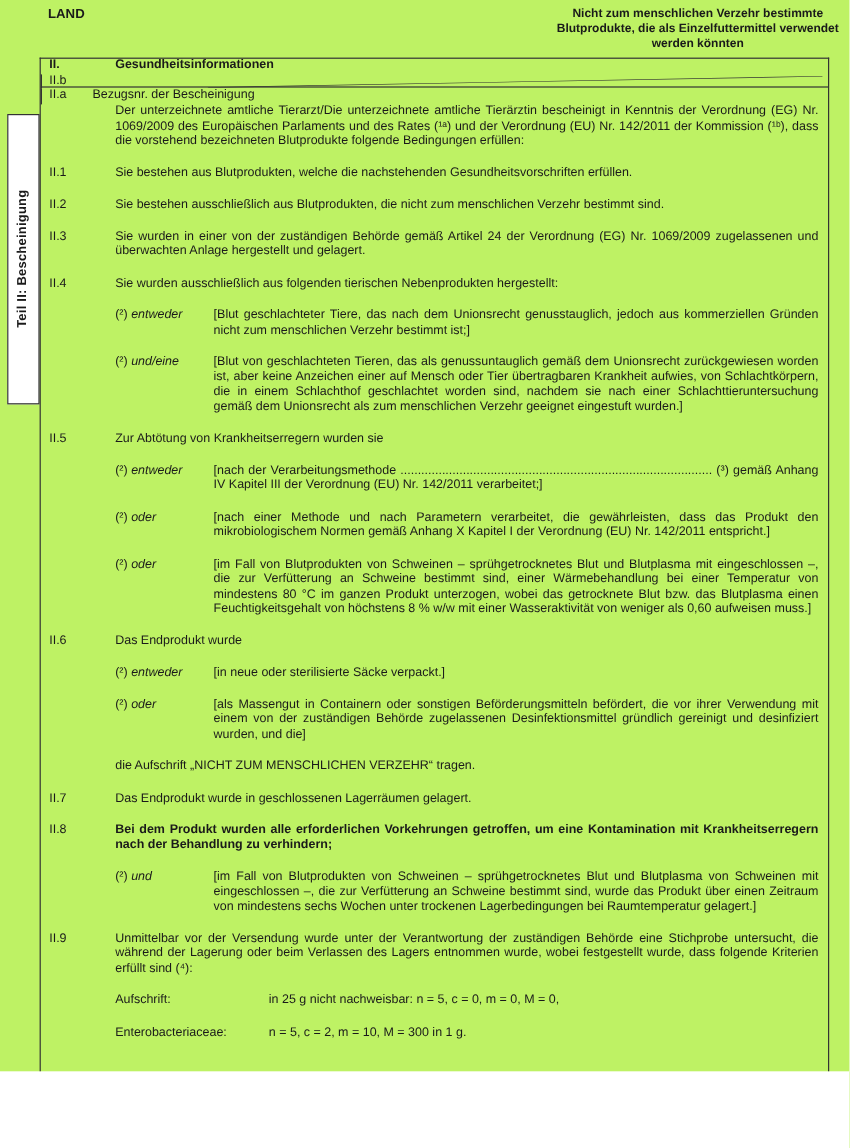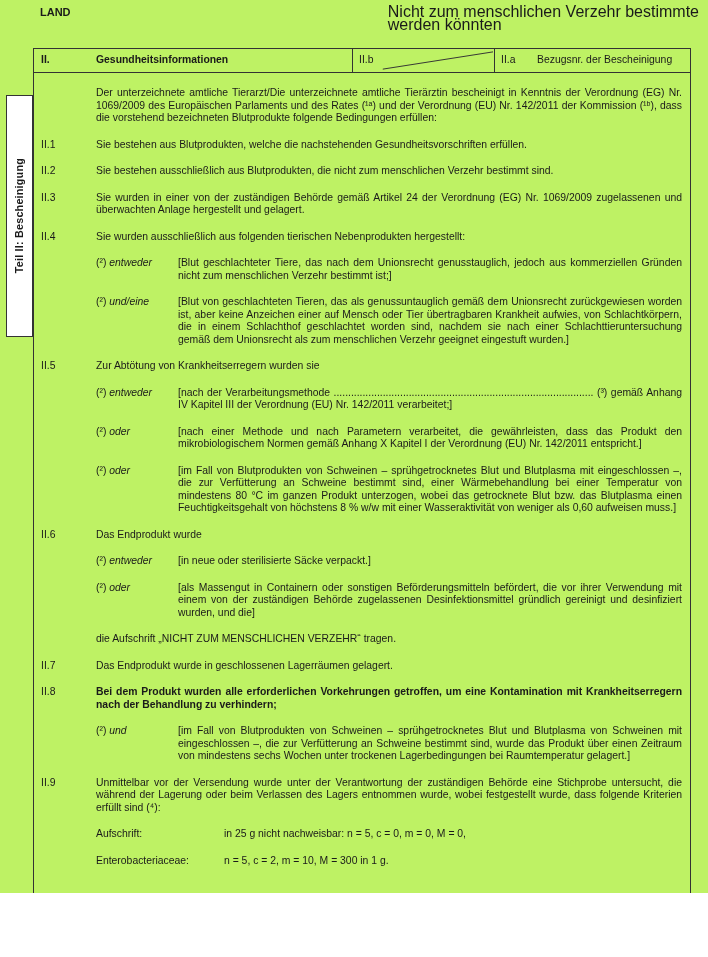--- a/index.html
+++ b/index.html
@@ -3,27 +3,27 @@
 <meta charset="utf-8">
 <style>
   html,body{margin:0;padding:0;background:#fff;}
   .page{
     position:relative;width:708px;height:893px;background:#bef264;overflow:hidden;
     font-family:"Liberation Sans","DejaVu Sans",sans-serif;
     color:#1a1a1a;font-size:10.4px;line-height:12.5px;
   }
   .top-header{position:absolute;top:6px;left:40px;right:9px;display:flex;justify-content:space-between;}
   .land{font-weight:bold;font-size:11px;}
-  .doc-title{text-align:left;font-weight:normal;font-size:16px;line-height:12.6px;}
+  .doc-title{text-align:center;font-weight:bold;font-size:10px;line-height:12.6px;}
   .doc-box{
     position:absolute;left:33px;top:48px;width:658px;height:909px;
     border-left:1px solid #333;border-right:1px solid #333;border-top:1px solid #333;
     box-sizing:border-box;
   }
-  .header-row{display:flex;border-bottom:1px solid #333;height:24px;box-sizing:border-box;}
+  .header-row{display:flex;border-bottom:1px solid #333;height:24px;box-sizing:border-box;flex-direction:column;}
   .hcell{display:flex;align-items:center;box-sizing:border-box;}
   .hc1{width:318px;font-weight:bold;}
   .hc1 .hnum{padding-left:7px;width:55px;}
   .hc2{width:196px;border-left:1px solid #333;}
   .hc2 .hnum{padding-left:6px;width:36px;}
   .hc3{flex:1;border-left:1px solid #333;position:relative;}
   .hc3 .hnum{padding-left:6px;}
   .diag{position:absolute;left:0;top:0;width:100%;height:100%;}
   .body-content{padding:14px 8px 0 7px;}
   .intro{margin-left:55px;text-align:justify;}
@@ -50,20 +50,21 @@
 </style>
 </head>
 <body>
 
 <div class="page">
 
   <div class="top-header">
     <div class="land">LAND</div>
     <div class="doc-title">
       <div>Nicht zum menschlichen Verzehr bestimmte</div>
+      <div>Blutprodukte, die als Einzelfuttermittel verwendet</div>
       <div>werden könnten</div>
     </div>
   </div>
 
   <div class="side-box">
     <div class="side-label">Teil II: Bescheinigung</div>
   </div>
 
   <div class="doc-box">
 

